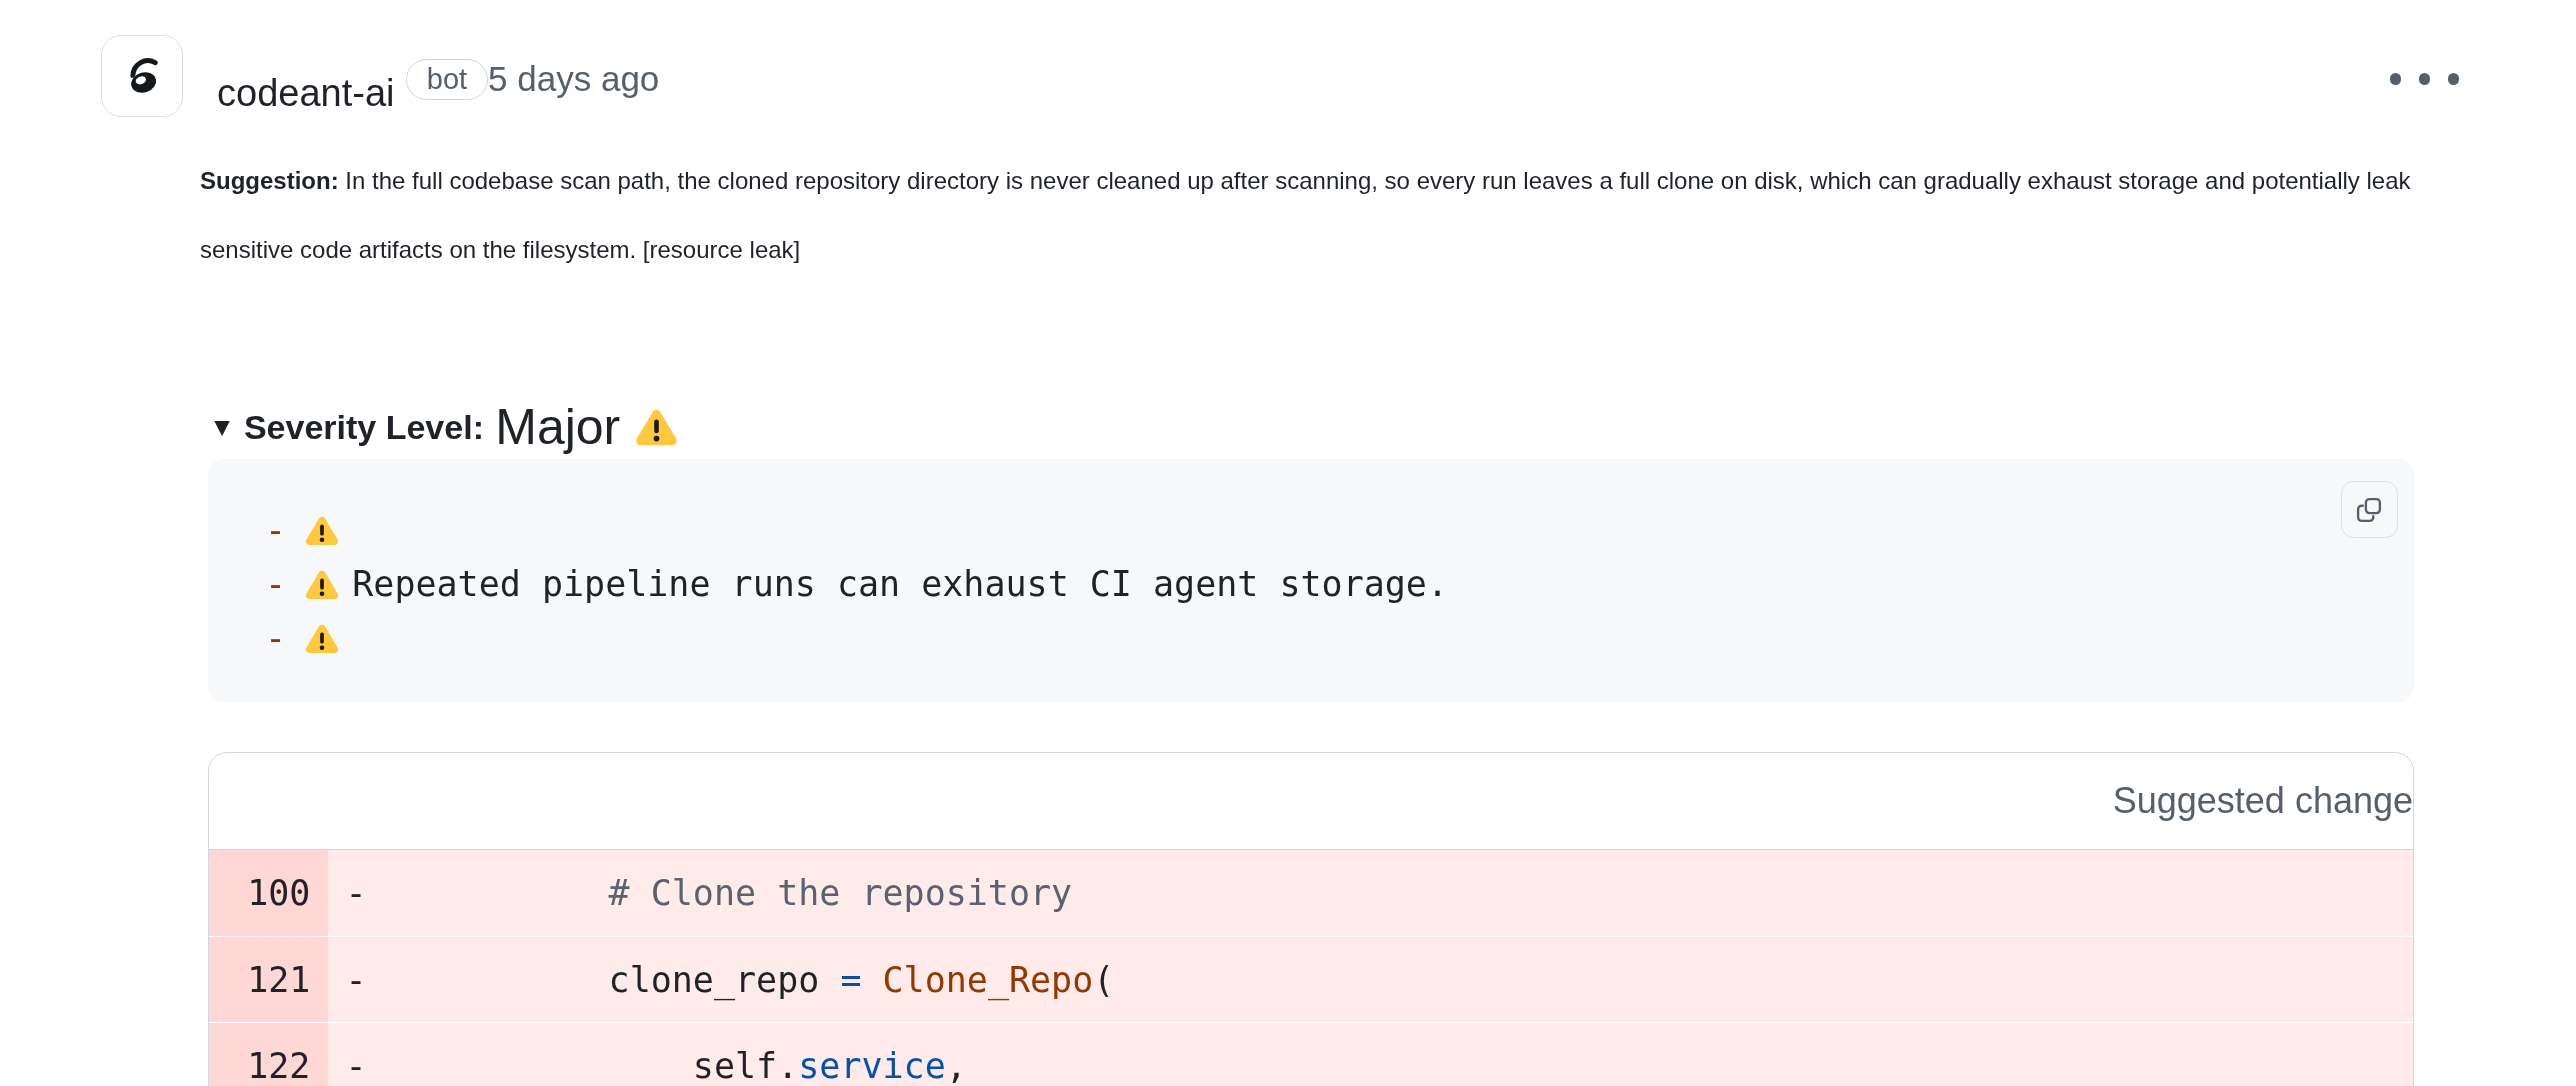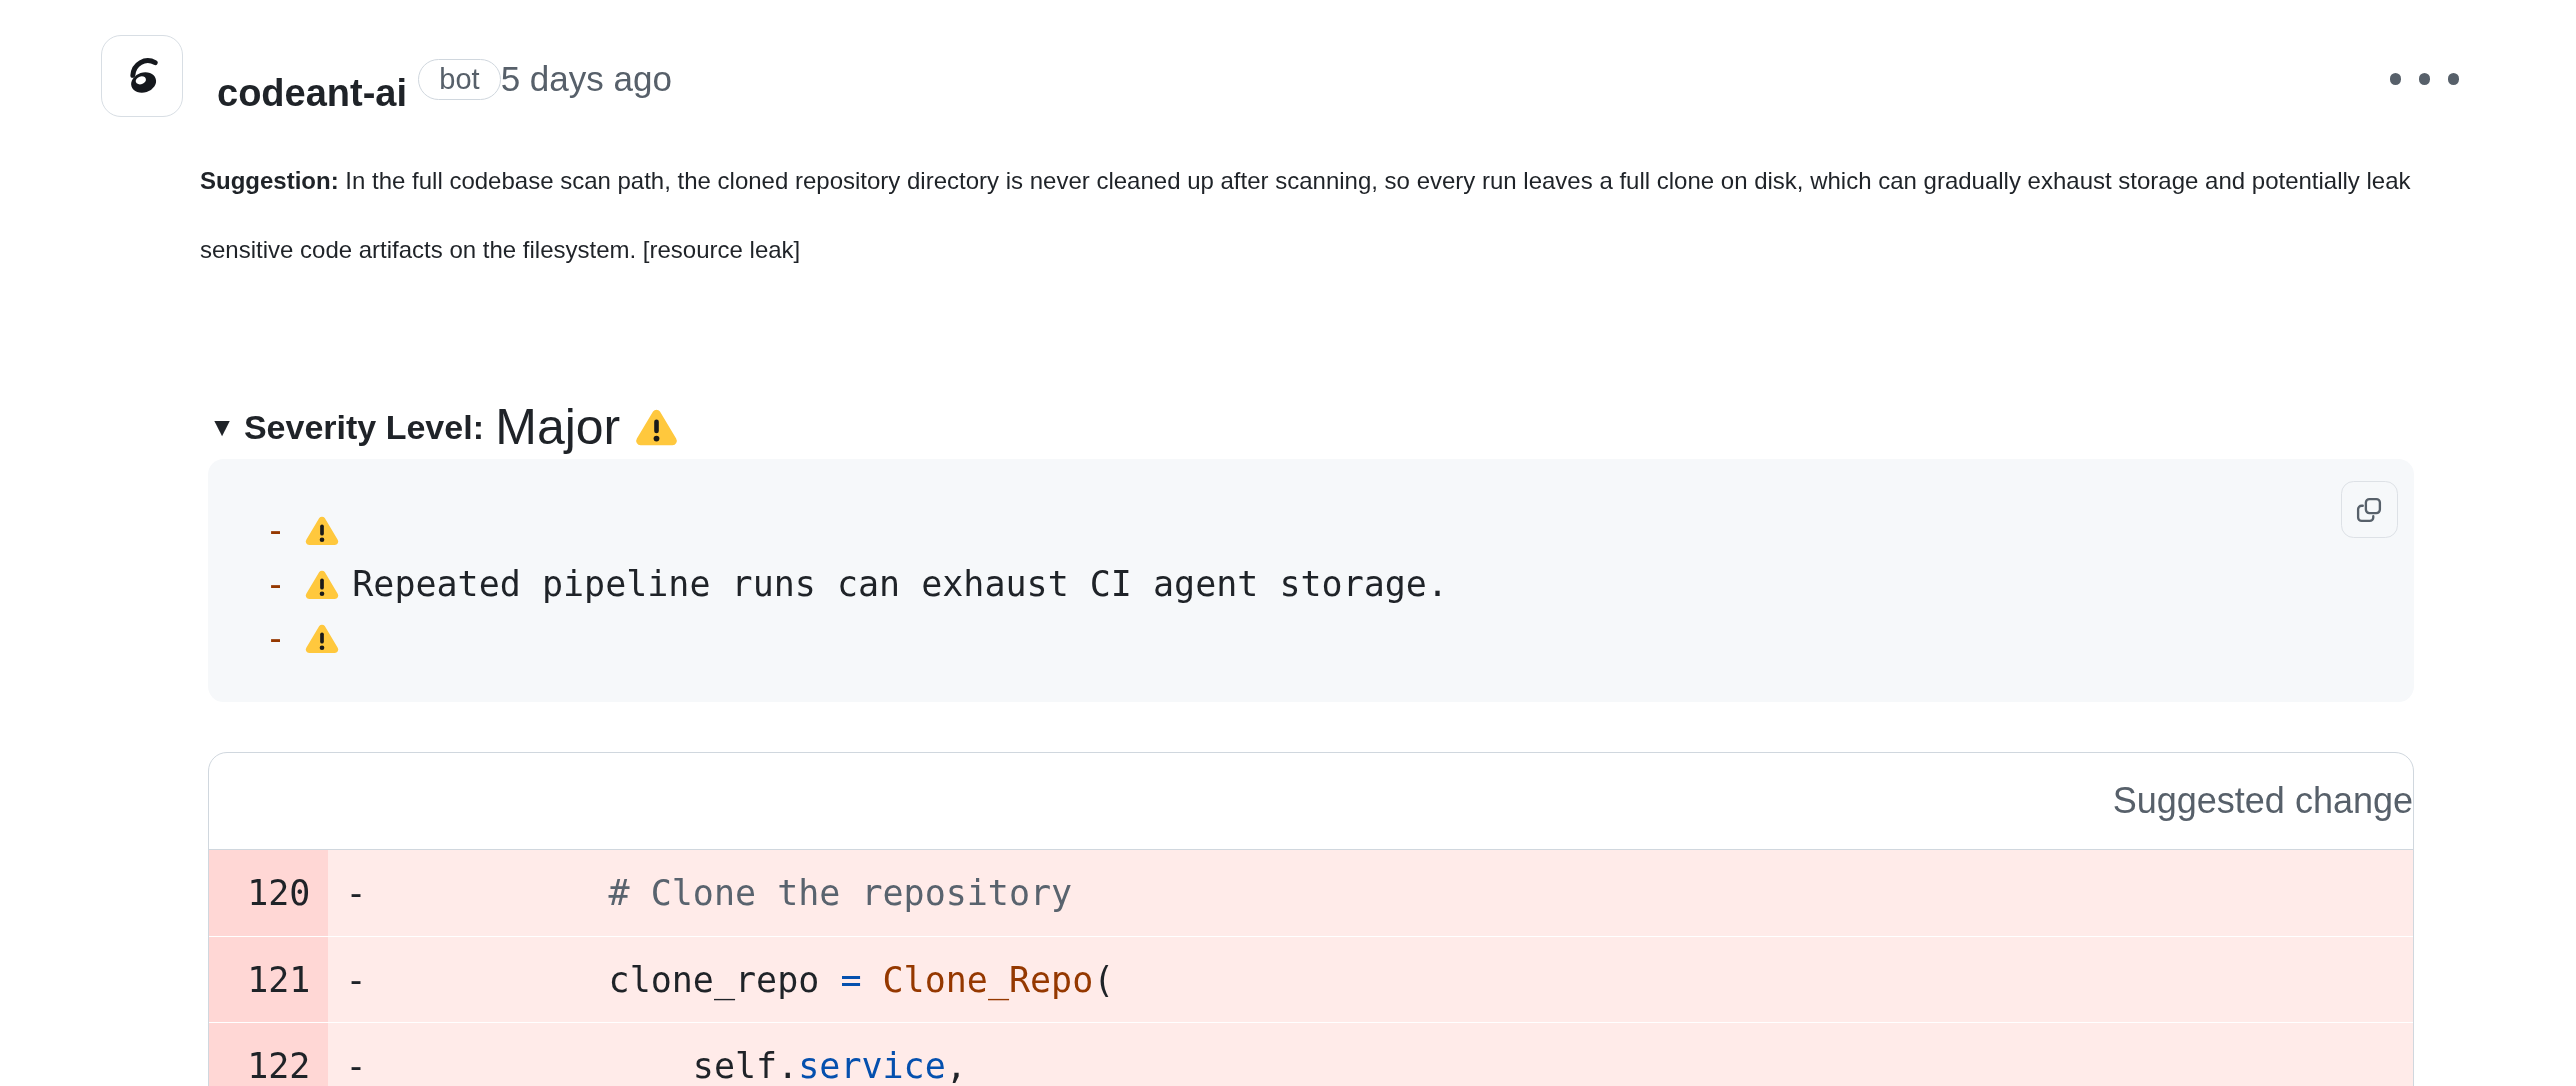--- a/index.html
+++ b/index.html
@@ -6,21 +6,21 @@
   html,body { width:2576px; height:1087px; overflow:hidden; background:#ffffff;
               font-family:"Liberation Sans", sans-serif; color:#1f2328; }
   .page { position:relative; width:2576px; height:1087px; }
 
   
   .avatar { position:absolute; left:101px; top:35px; width:82px; height:82px;
             background:#fff; border:1.9px solid #d8dee4; border-radius:20px;
             display:flex; align-items:center; justify-content:center; }
   .header-row { position:absolute; left:217px; top:52px; height:54px;
                 display:flex; align-items:center; }
-  .author { font-size:38px; font-weight:bold; color:#1f2328; text-decoration:none; cursor:pointer;margin-top:29px; }
+  .author { font-size:38px; font-weight:normal; color:#1f2328; text-decoration:none; cursor:pointer;margin-top:29px; }
   .bot-badge { margin-left:11.3px; font-size:29px; color:#57606a; border:1.9px solid #d0d7de;
                border-radius:38px; padding:5px 20px; line-height:1; }
   .timestamp { font-size:35px; color:#57606a;
                text-decoration-thickness:2.5px; text-underline-offset:7.5px;
                cursor:pointer; }
   .kebab { position:absolute; right:117px; top:60px; width:69px; height:38px;
            display:flex; align-items:center; justify-content:space-between; cursor:pointer;
            background:none; border:none; }
   .kebab i { width:11.3px; height:11.3px; border-radius:50%; background:#57606a; }
 
@@ -138,21 +138,21 @@
       </svg>
     </button>
   </div>
 
   <div class="card">
     <div class="card-header">
       <span class="card-title">Suggested change</span>
     </div>
     <div class="diff">
         <div class="diff-row">
-          <div class="num-cell">120</div>
+          <div class="num-cell">100</div>
           <div class="code-cell">
             <span class="sign">-</span>
             <span class="code-pre"><span class="tok-plain">        </span><span class="tok-comment"># Clone the repository</span></span>
           </div>
         </div>
         <div class="diff-row">
           <div class="num-cell">121</div>
           <div class="code-cell">
             <span class="sign">-</span>
             <span class="code-pre"><span class="tok-plain">        clone_repo </span><span class="tok-blue">=</span><span class="tok-plain"> </span><span class="tok-orange">Clone_Repo</span><span class="tok-plain">(</span></span>

